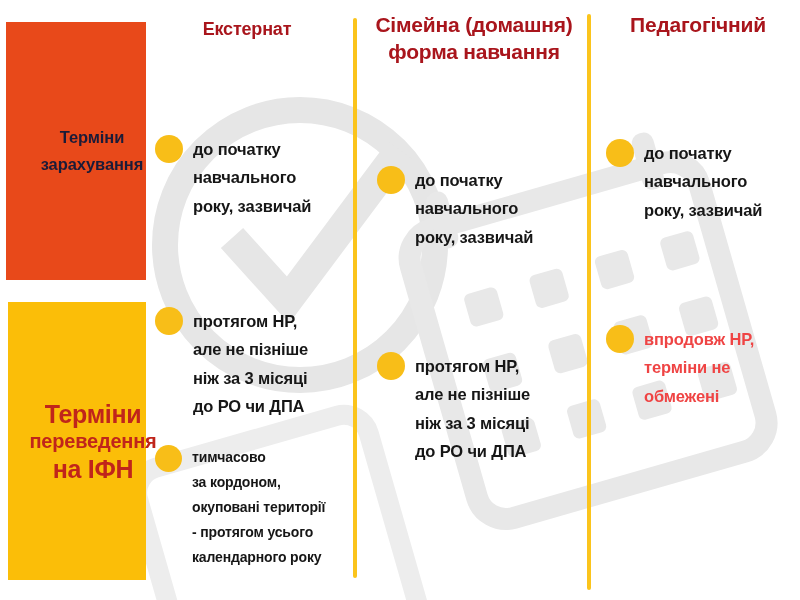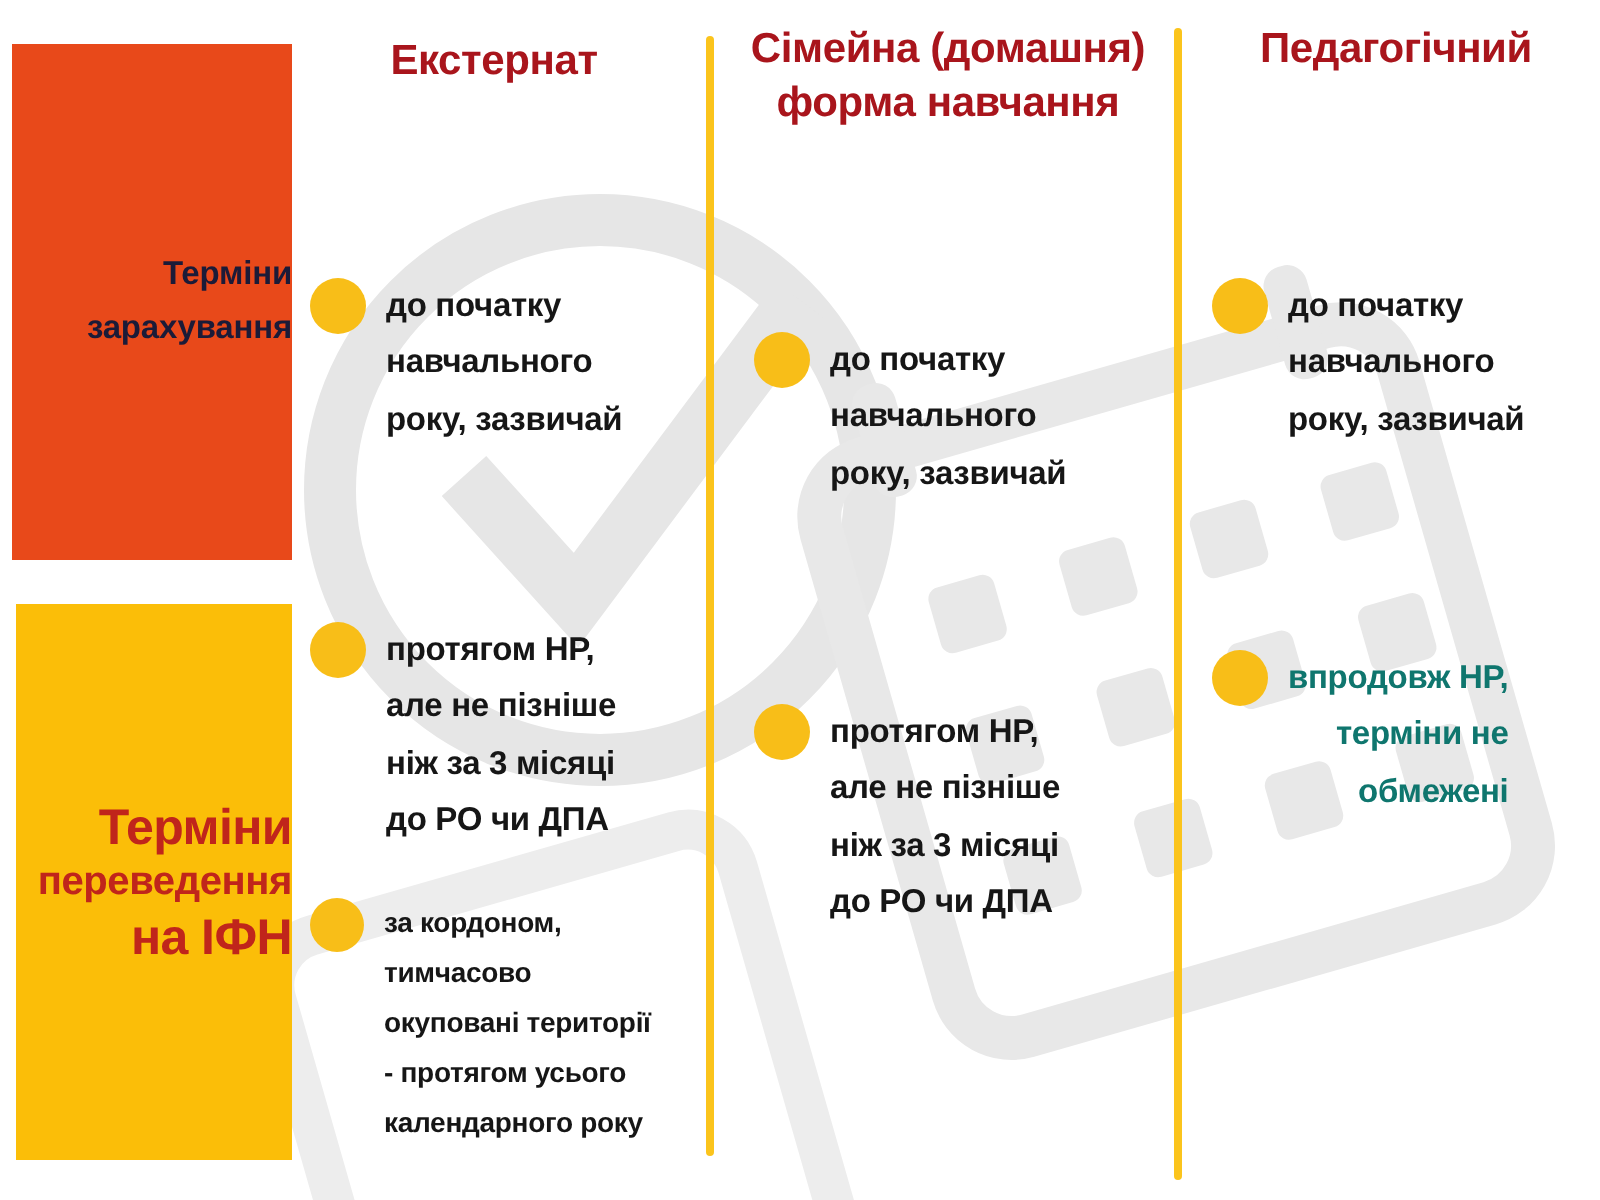--- a/index.html
+++ b/index.html
@@ -24,21 +24,21 @@
     z-index: 0;
     pointer-events: none;
   }
 
   
   .side-block {
     position: absolute;
     z-index: 2;
     display: flex;
     flex-direction: column;
-    align-items: flex-end;
+    align-items: center;
     justify-content: center;
     text-align: center;
     box-sizing: border-box;
     padding-left: 32px;
   }
   #block-enrollment {
     left: 6px;
     top: 22px;
     width: 140px;
     height: 258px;
@@ -94,21 +94,21 @@
   #col-2 { left: 363px; top: 12px;  width: 222px; }
   #col-3 { left: 598px; top: 12px;  width: 200px; }
 
   .col-title {
     color: #A9151C;
     font-weight: bold;
     text-align: center;
     letter-spacing: -0.2px;
     line-height: 1.28;
   }
-  #col-1 .col-title { font-size: 21px; padding: 0 6px 0 0; }
+  #col-1 .col-title { font-size: 18px; padding: 0 6px 0 0; }
   #col-2 .col-title { font-size: 21px; }
   #col-3 .col-title { font-size: 21px; }
 
   .bullet-list {
     position: relative;
   }
   .bullet-item {
     position: absolute;
     display: flex;
     align-items: flex-start;
@@ -200,22 +200,22 @@
         <span class="btext lg" style="margin-left: 10px; color: rgb(22, 22, 22);">
             <div>протягом НР,</div>
             <div>але не пізніше</div>
             <div>ніж за 3 місяці</div>
             <div>до РО чи ДПА</div>
           </span>
       </div>
       <div class="bullet-item" style="top:404px; left:3px; width:200px;">
         <span class="dot sm" style="background: rgb(248, 190, 24);"></span>
         <span class="btext sm" style="margin-left: 10px; color: rgb(22, 22, 22);">
+            <div>тимчасово</div>
             <div>за кордоном,</div>
-            <div>тимчасово</div>
             <div>окуповані території</div>
             <div>- протягом усього</div>
             <div>календарного року</div>
           </span>
       </div>
     </div>
   </div>
 
   <div class="column" id="col-2">
     <div class="col-title" style="color: rgb(169, 21, 28);">
@@ -251,21 +251,21 @@
       <div class="bullet-item" style="top:100px; left:8px; width:196px;">
         <span class="dot" style="background: rgb(248, 190, 24);"></span>
         <span class="btext lg" style="margin-left: 10px; color: rgb(22, 22, 22);">
             <div>до початку</div>
             <div>навчального</div>
             <div>року, зазвичай</div>
           </span>
       </div>
       <div class="bullet-item" style="top:286px; left:8px; width:196px;">
         <span class="dot" style="background: rgb(248, 190, 24);"></span>
-        <span class="btext lg" style="margin-left: 10px; color: #0f766e; text-align: right;">
+        <span class="btext lg" style="margin-left: 10px; color: #ef4444;">
             <div>впродовж НР,</div>
             <div>терміни не</div>
             <div>обмежені</div>
           </span>
       </div>
     </div>
   </div>
 
 </div>
 

